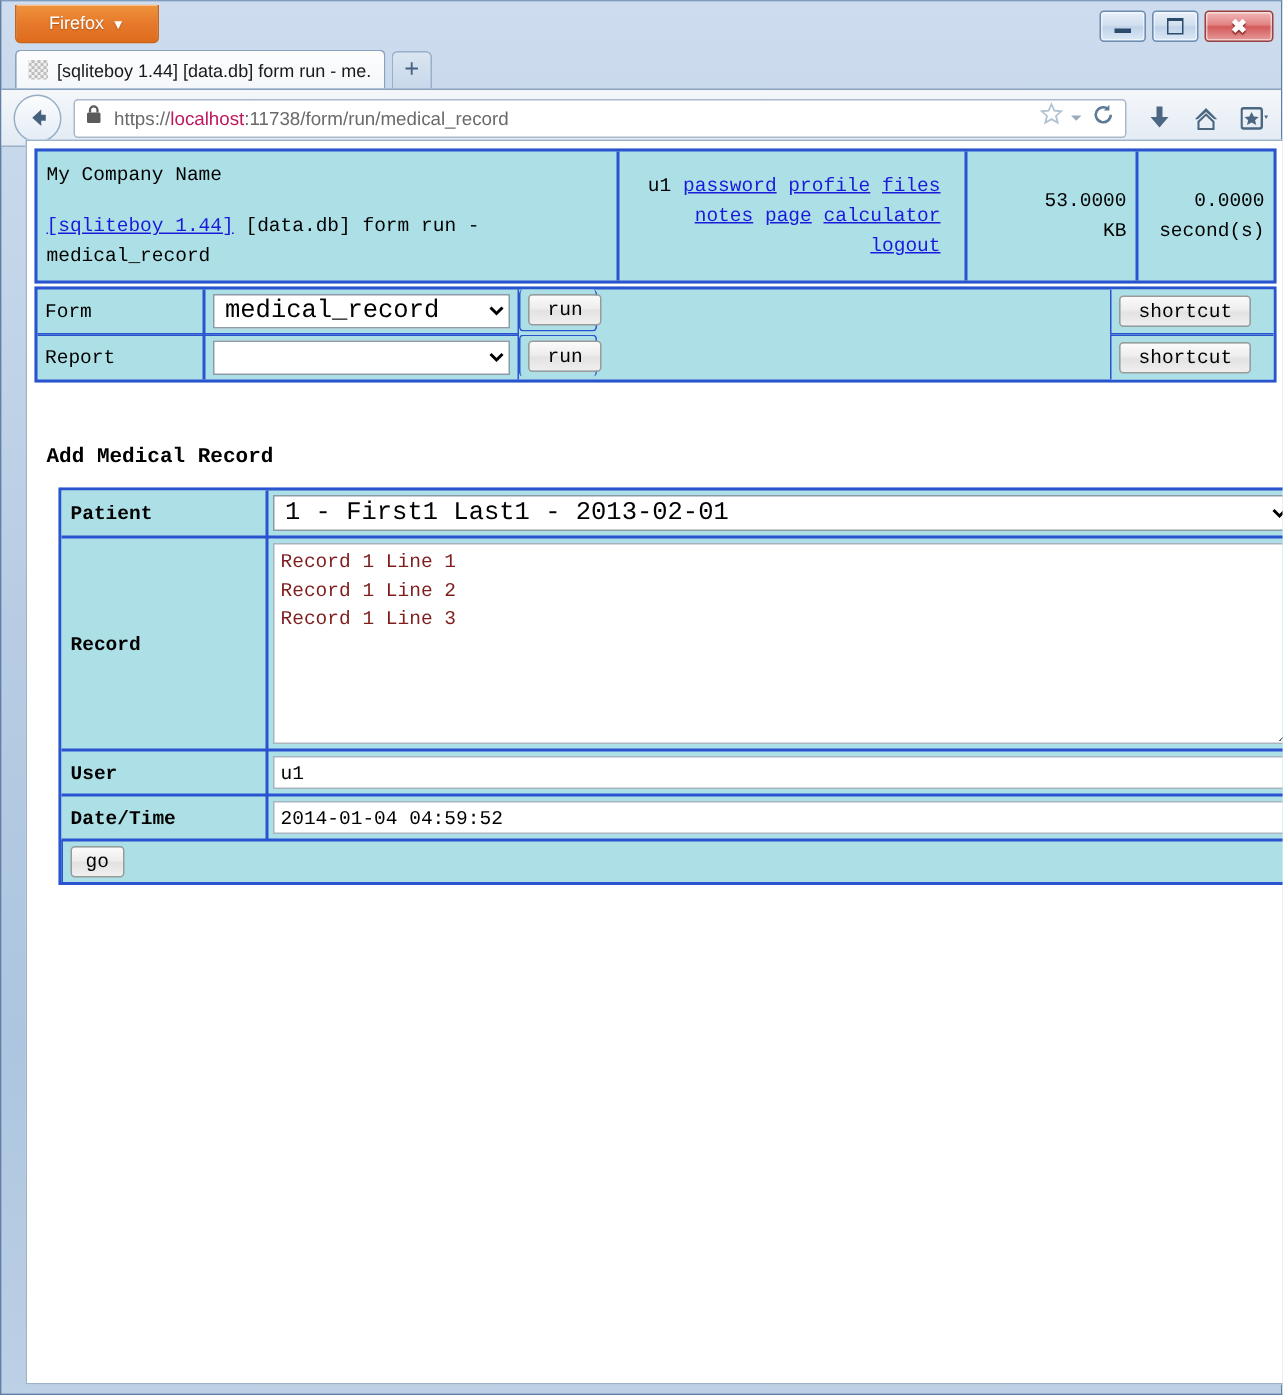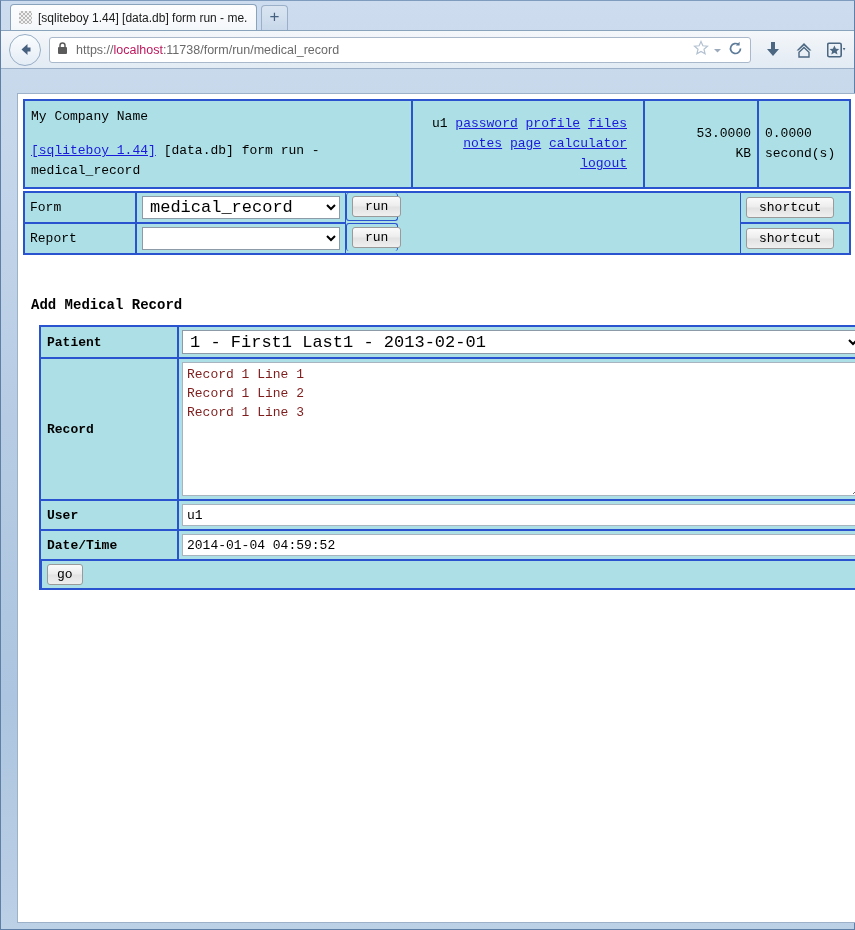--- a/index.html
+++ b/index.html
@@ -245,21 +245,21 @@
     border: 1px solid #2a53d0;
     padding: 3px 5px;
     vertical-align: middle;
   }
 
   
   .hdr-table { width: 828px; }
   .hdr-table td.c1 { width: 374px; border-left: none; border-top: none; border-bottom: none; vertical-align: top; padding: 6px 6px; line-height: 1.55; }
   .hdr-table td.c2 { width: 198px; text-align: right; border-top: none; border-bottom: none; line-height: 1.55; padding: 6px 16px; }
   .hdr-table td.c3 { width: 100px; text-align: right; border-top: none; border-bottom: none; padding: 6px 6px; line-height: 1.55; }
-  .hdr-table td.c4 { border-top: none; border-bottom: none; border-right: none; padding: 6px 6px; line-height: 1.55; }
+  .hdr-table td.c4 { text-align: right; border-top: none; border-bottom: none; border-right: none; padding: 6px 6px; line-height: 1.55; }
   .hdr-table a { color: #1a1adb; text-decoration: underline; }
 
   
   .sel-table { width: 828px; margin-top: 2px; }
   .sel-table td.lbl { width: 100px; border-left: none; }
   .sel-table td.sel { width: 198px; }
   .sel-table td.btn { width: 52px; background: #ade0e6; }
   .sel-table td.btn2 { width: 98px; background: #ade0e6; }
   .sel-table td.pad { border-right: none; }
   .sel-table tr:first-child td { border-top: none; }
@@ -343,20 +343,36 @@
   }
   .patient-row .sel-cell { padding: 3px 3px; }
 
   .go-row td { border-left: none; border-right: none; border-bottom: none; padding: 5px 6px; }
 </style>
 </head>
 <body>
 
 <div class="window">
 
+  <div class="titlebar">
+    <div class="ff-button">
+      <span>Firefox</span><span class="caret">▼</span>
+    </div>
+    <div class="wincontrols">
+      <div class="wc">
+        <span class="glyph-min"></span>
+      </div>
+      <div class="wc">
+        <span class="glyph-max"></span>
+      </div>
+      <div class="wc close">
+        <span class="glyph-close">✖</span>
+      </div>
+    </div>
+  </div>
 
   <div class="tabstrip">
     <div class="tab">
       <span class="favicon"></span>
       <span class="tab-title">[sqliteboy 1.44] [data.db] form run - me...</span>
     </div>
     <div class="newtab">
       <span>+</span>
     </div>
   </div>

